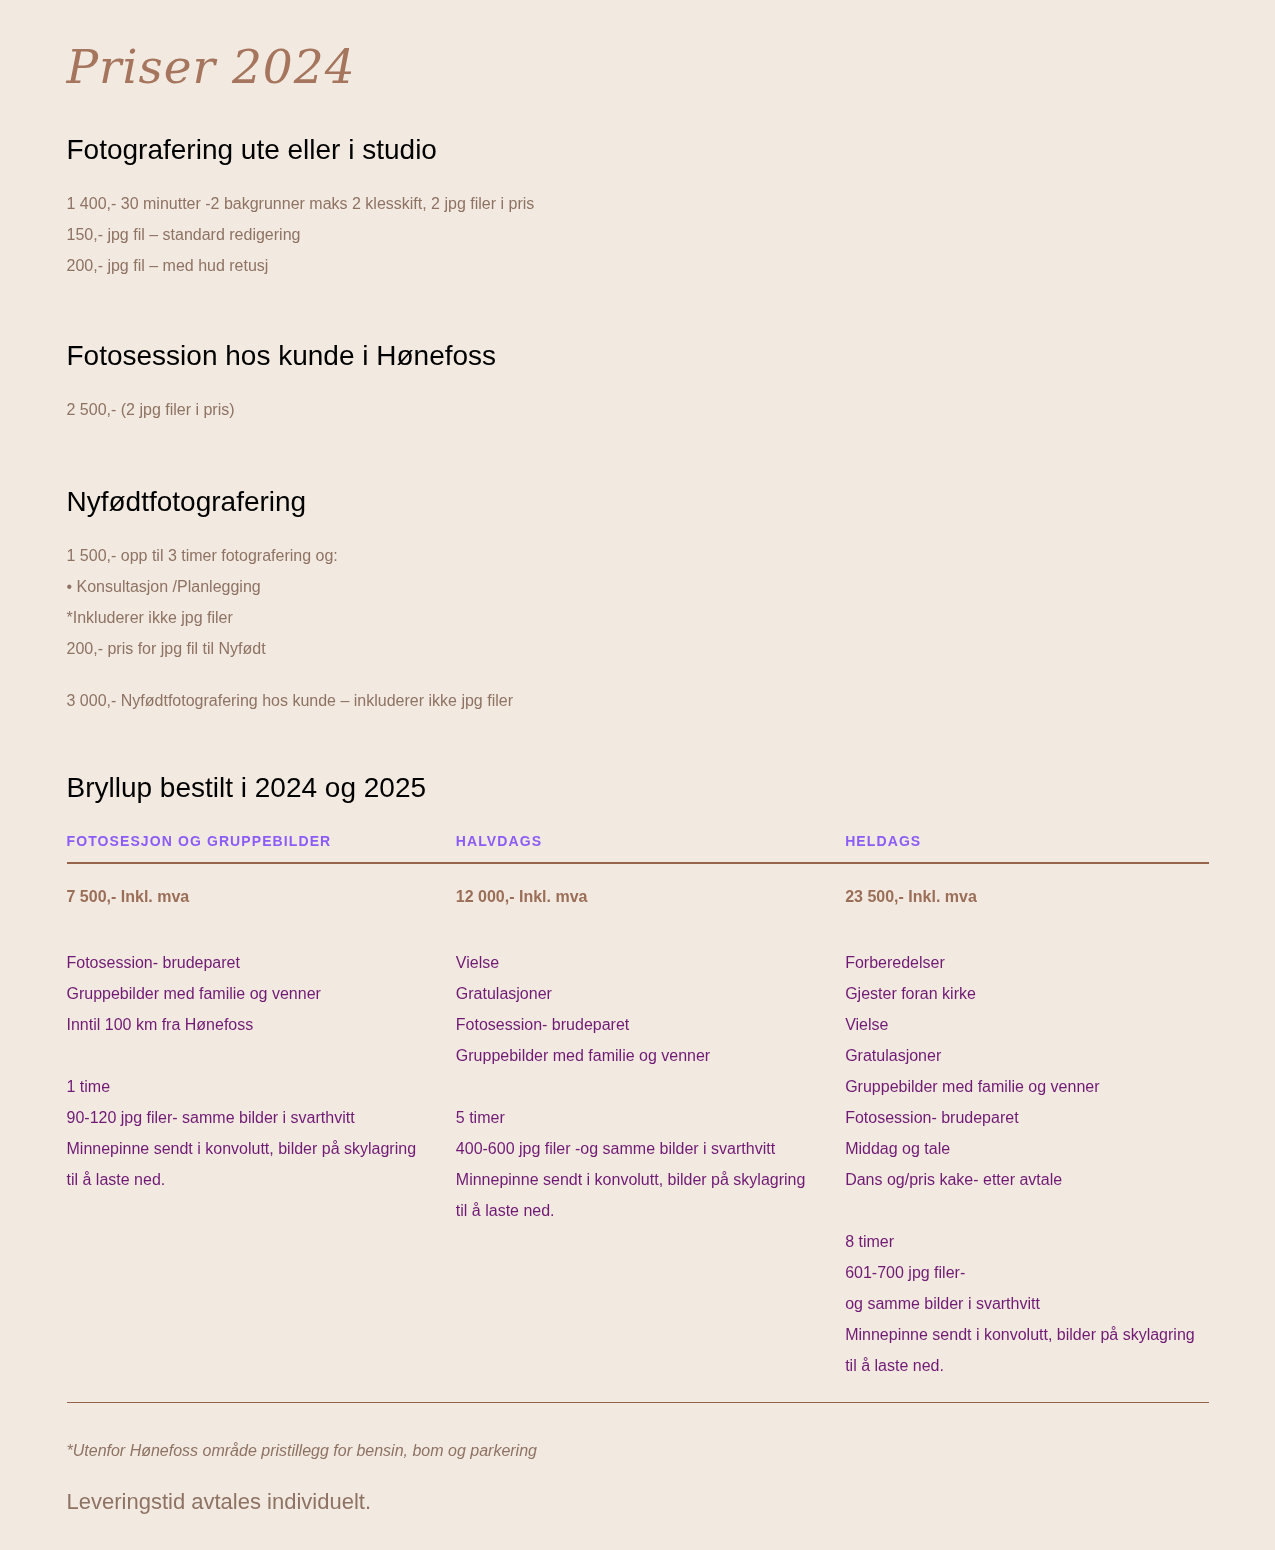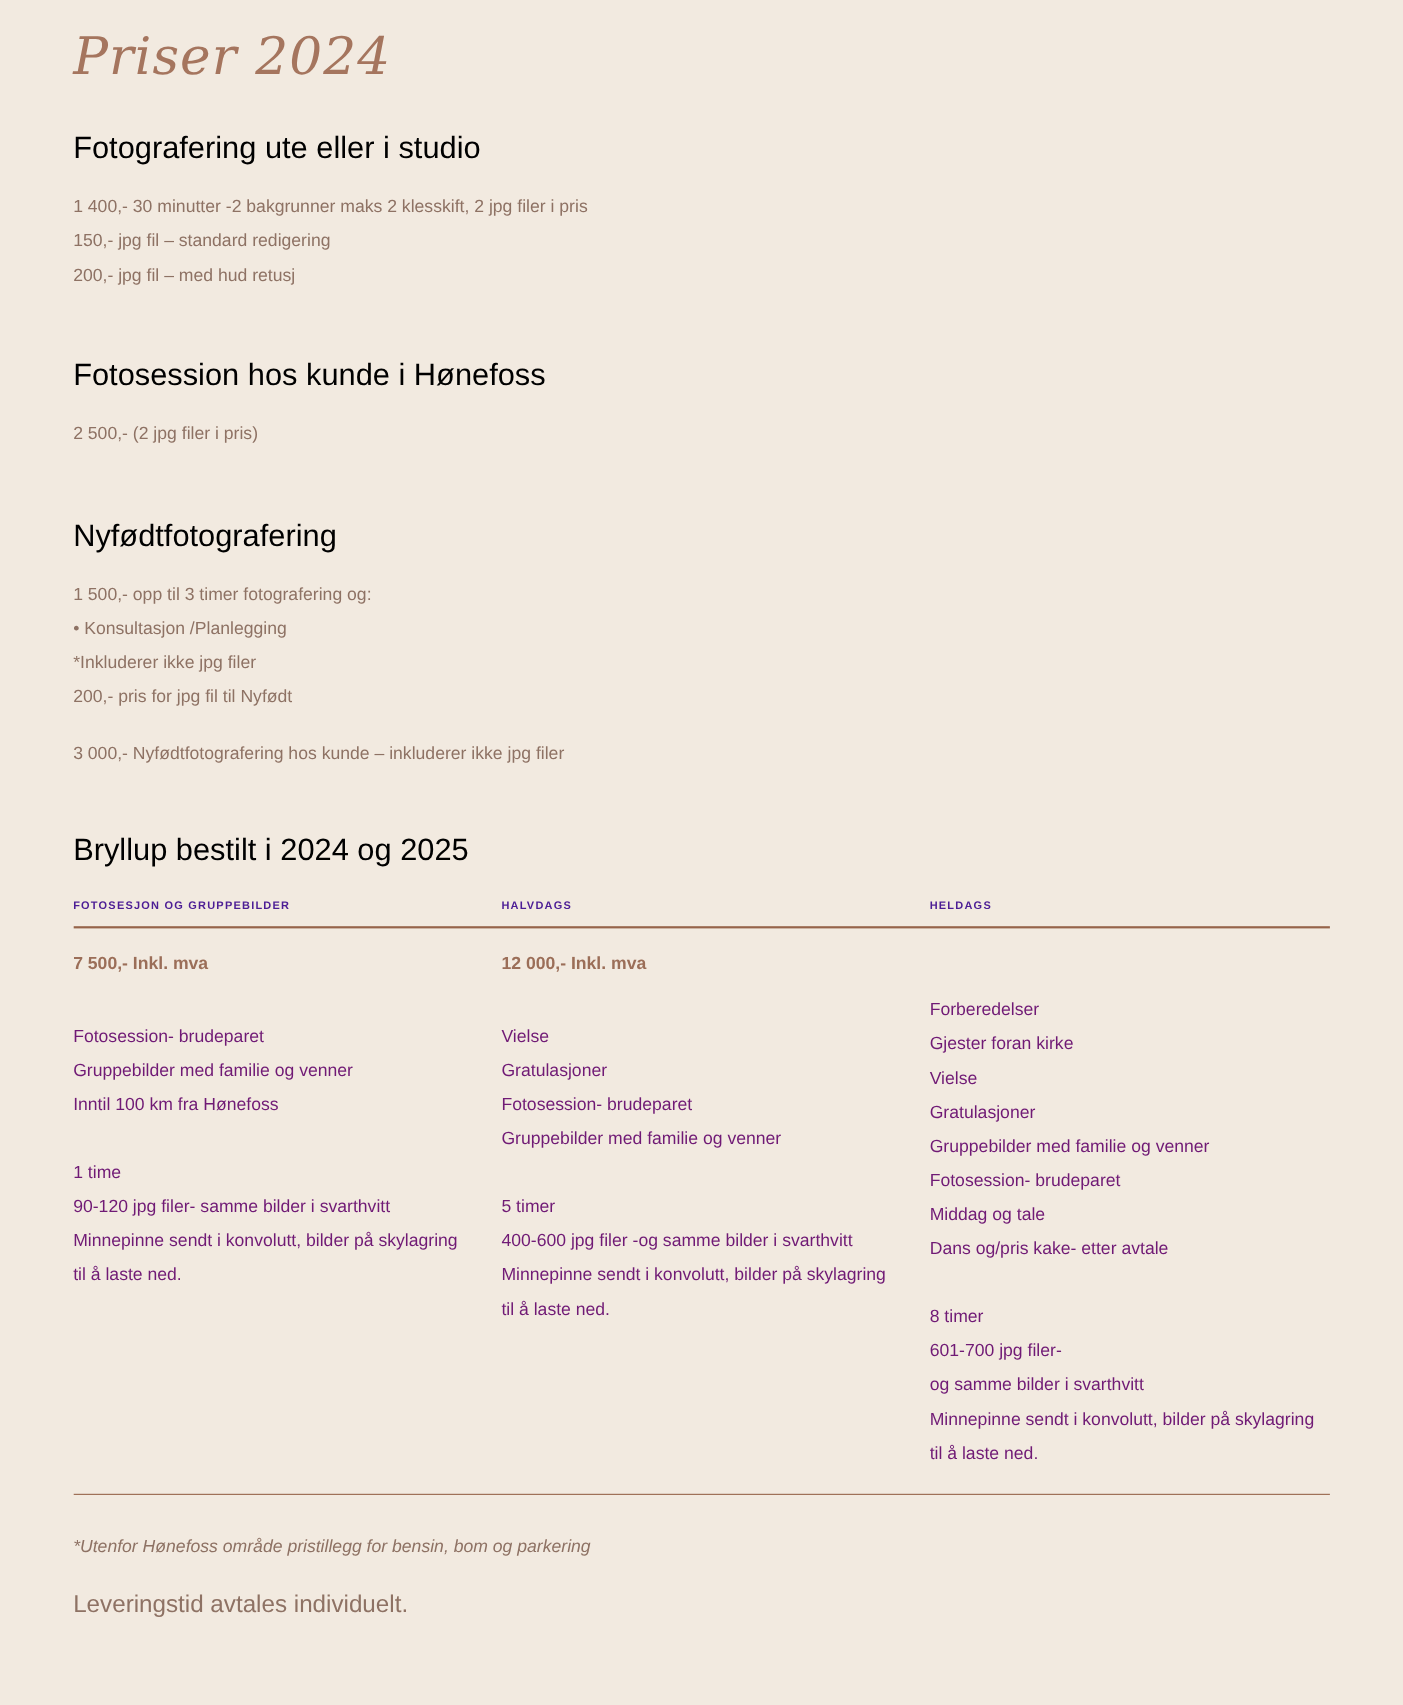--- a/index.html
+++ b/index.html
@@ -6,21 +6,21 @@
   body {
     width: 1275px;
     height: 1550px;
     background: #f2eae0;
     font-family: "Liberation Sans", sans-serif;
     color: #8e7264;
     overflow: hidden;
   }
   .page {
     width: 1142px;
-    margin: 0 auto;
+    margin: 15px auto;
     padding-top: 22px;
   }
   .script-title {
     font-family: "DejaVu Serif", serif;
     font-style: italic;
     font-size: 47px;
     line-height: 60px;
     color: #a5755e;
     letter-spacing: 1px;
   }
@@ -44,24 +44,24 @@
   .group-gap { margin-top: 21px; }
 
   
   .grid3 {
     display: grid;
     grid-template-columns: 1fr 1fr 1fr;
     column-gap: 26px;
   }
   .table-head { margin-top: 26px; }
   .col-header {
-    font-size: 10px;
+    font-size: 14px;
     font-weight: 700;
     letter-spacing: 1.1px;
-    color: #4c1d95;
+    color: #8b5cf6;
   }
   .rule {
     height: 1.5px;
     background: #96644a;
     margin-top: 13px;
   }
   .rule-bottom { margin-top: 21px; }
   .table-body { margin-top: 21px; }
   .price-line {
     font-size: 16px;
@@ -152,20 +152,21 @@
           <div class="cell-line">Gruppebilder med familie og venner</div>
         </div>
       <div class="details-list">
           <div class="cell-line">5 timer</div>
           <div class="cell-line">400-600 jpg filer -og samme bilder i svarthvitt</div>
           <div class="cell-line">Minnepinne sendt i konvolutt, bilder på skylagring til å laste ned.</div>
         </div>
     </div>
 
     <div class="table-col">
+      <div class="price-line">23 500,- Inkl. mva</div>
       <div class="includes-list">
           <div class="cell-line">Forberedelser</div>
           <div class="cell-line">Gjester foran kirke</div>
           <div class="cell-line">Vielse</div>
           <div class="cell-line">Gratulasjoner</div>
           <div class="cell-line">Gruppebilder med familie og venner</div>
           <div class="cell-line">Fotosession- brudeparet</div>
           <div class="cell-line">Middag og tale</div>
           <div class="cell-line">Dans og/pris kake- etter avtale</div>
         </div>

